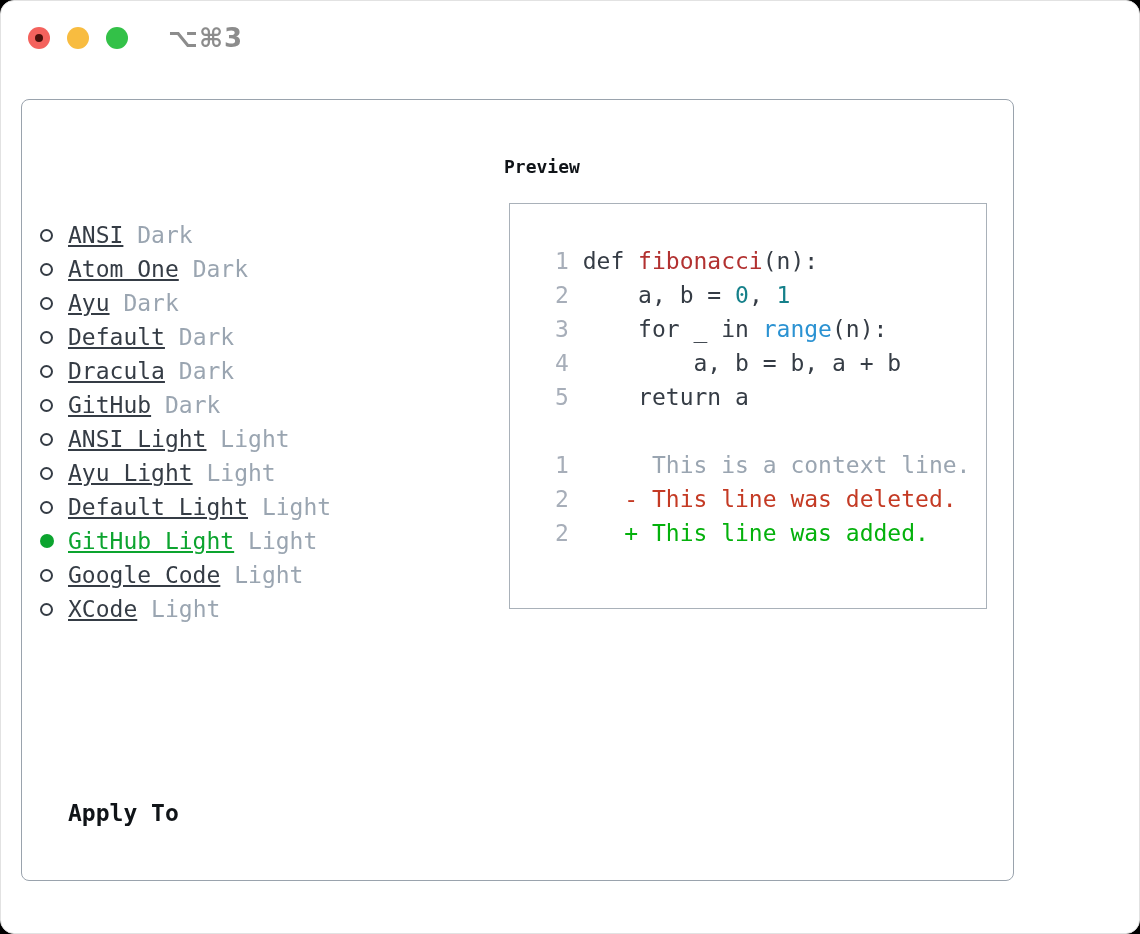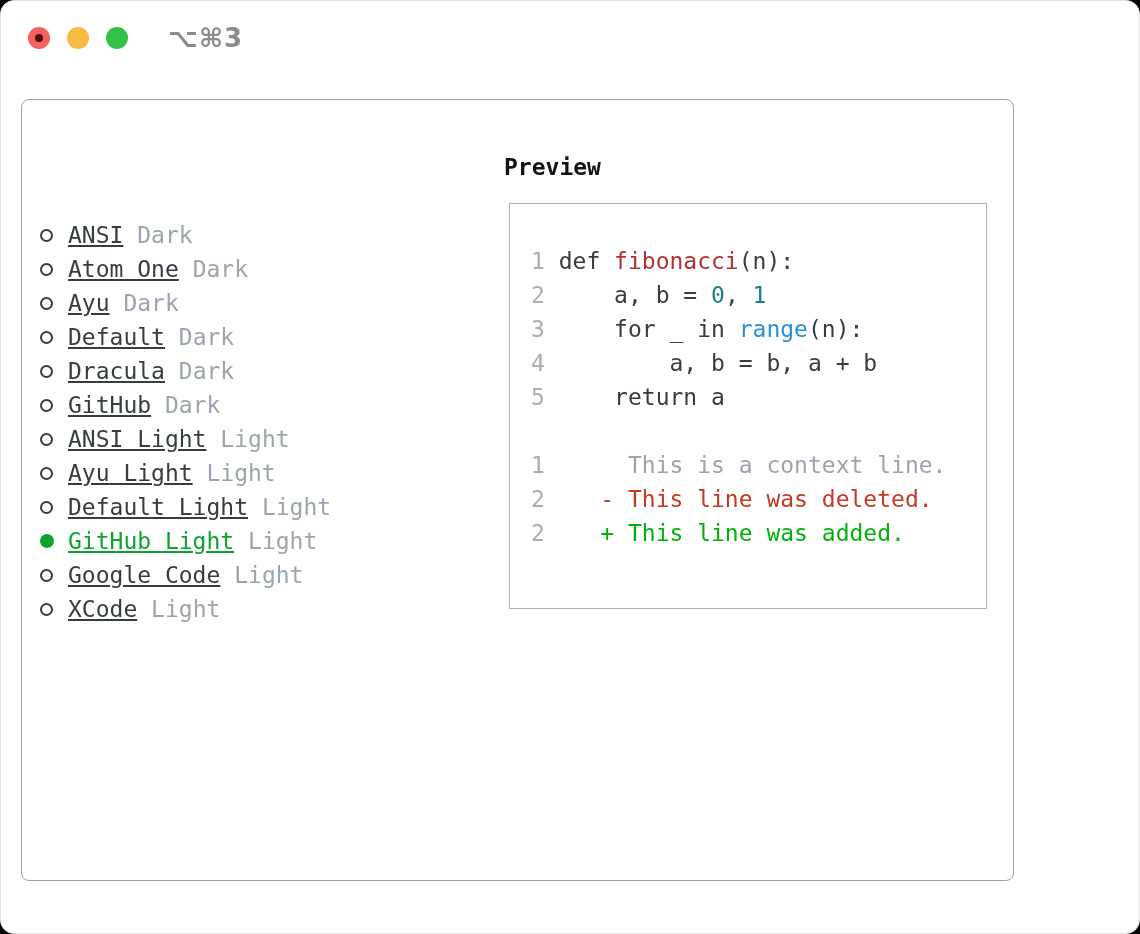--- a/index.html
+++ b/index.html
@@ -47,31 +47,31 @@
   }
   .circle.filled{border:none;background:var(--green-selected);width:14px;height:14px;}
   .hdr{font-weight:bold;color:var(--text-black);}
   .name{color:var(--text-dark);text-decoration:underline;}
   .name.selected{color:var(--green-selected);}
   .variant{color:var(--muted);margin-top:28px;}
   .blank{height:34px;}
   
   .preview-title{
     position:absolute;left:482px;top:50px;height:34px;line-height:34px;
-    font-size:23px;font-weight:bold;color:var(--text-black);text-align:center;
+    font-size:18px;font-weight:bold;color:var(--text-black);text-align:center;
   }
   .preview-box{
     position:absolute;left:487px;top:103px;width:478px;height:406px;
     border:1.5px solid var(--preview-border);box-sizing:border-box;
   }
   .codewrap{
     position:absolute;left:21px;top:40px;right:0;
     font-size:23px;line-height:34px;white-space:pre;
   }
-  .pline{min-height:34px;}
+  .pline{min-height:34px;margin-left:24px;}
   .tk-num{color:var(--line-num);}
   .tk-code{color:var(--text-dark);}
   .tk-func{color:var(--red-function);}
   .tk-number{color:var(--teal-number);}
   .tk-builtin{color:var(--blue-builtin);}
   .tk-context{color:var(--muted);}
   .tk-deleted{color:var(--red-deleted);}
   .tk-added{color:var(--green-added);}
 </style>
 </head>
@@ -84,20 +84,21 @@
     <div class="light light-min"></div>
     <div class="light light-zoom"></div>
   </div>
   <div class="window-title">⌥⌘3</div>
 
   <div class="panel">
 
     <div class="left-col">
       <div><div class="row"><span class="bullet"><span class="circle"></span></span><span class="name">ANSI</span> <span class="variant">Dark</span></div><div class="row"><span class="bullet"><span class="circle"></span></span><span class="name">Atom One</span> <span class="variant">Dark</span></div><div class="row"><span class="bullet"><span class="circle"></span></span><span class="name">Ayu</span> <span class="variant">Dark</span></div><div class="row"><span class="bullet"><span class="circle"></span></span><span class="name">Default</span> <span class="variant">Dark</span></div><div class="row"><span class="bullet"><span class="circle"></span></span><span class="name">Dracula</span> <span class="variant">Dark</span></div><div class="row"><span class="bullet"><span class="circle"></span></span><span class="name">GitHub</span> <span class="variant">Dark</span></div><div class="row"><span class="bullet"><span class="circle"></span></span><span class="name">ANSI Light</span> <span class="variant">Light</span></div><div class="row"><span class="bullet"><span class="circle"></span></span><span class="name">Ayu Light</span> <span class="variant">Light</span></div><div class="row"><span class="bullet"><span class="circle"></span></span><span class="name">Default Light</span> <span class="variant">Light</span></div><div class="row"><span class="bullet"><span class="circle filled"></span></span><span class="name selected">GitHub Light</span> <span class="variant">Light</span></div><div class="row"><span class="bullet"><span class="circle"></span></span><span class="name">Google Code</span> <span class="variant">Light</span></div><div class="row"><span class="bullet"><span class="circle"></span></span><span class="name">XCode</span> <span class="variant">Light</span></div></div>
       <div class="row blank"></div>
+      <div class="row hdr"><span class="bullet"></span><span>Apply To</span></div>
       
       
       
       
     </div>
 
     <div class="preview-title">Preview</div>
     <div class="preview-box">
       <div class="codewrap"><div class="pline"><span class="tk-num">1 </span><span class="tk-code">def </span><span class="tk-func">fibonacci</span><span class="tk-code">(n):</span></div><div class="pline"><span class="tk-num">2 </span><span class="tk-code">    a, b = </span><span class="tk-number">0</span><span class="tk-code">, </span><span class="tk-number">1</span></div><div class="pline"><span class="tk-num">3 </span><span class="tk-code">    for _ in </span><span class="tk-builtin">range</span><span class="tk-code">(n):</span></div><div class="pline"><span class="tk-num">4 </span><span class="tk-code">        a, b = b, a + b</span></div><div class="pline"><span class="tk-num">5 </span><span class="tk-code">    return a</span></div><div class="pline"></div><div class="pline"><span class="tk-num">1</span><span class="tk-code">      </span><span class="tk-context">This is a context line.</span></div><div class="pline"><span class="tk-num">2</span><span class="tk-code">    </span><span class="tk-deleted">- This line was deleted.</span></div><div class="pline"><span class="tk-num">2</span><span class="tk-code">    </span><span class="tk-added">+ This line was added.</span></div></div>
     </div>

